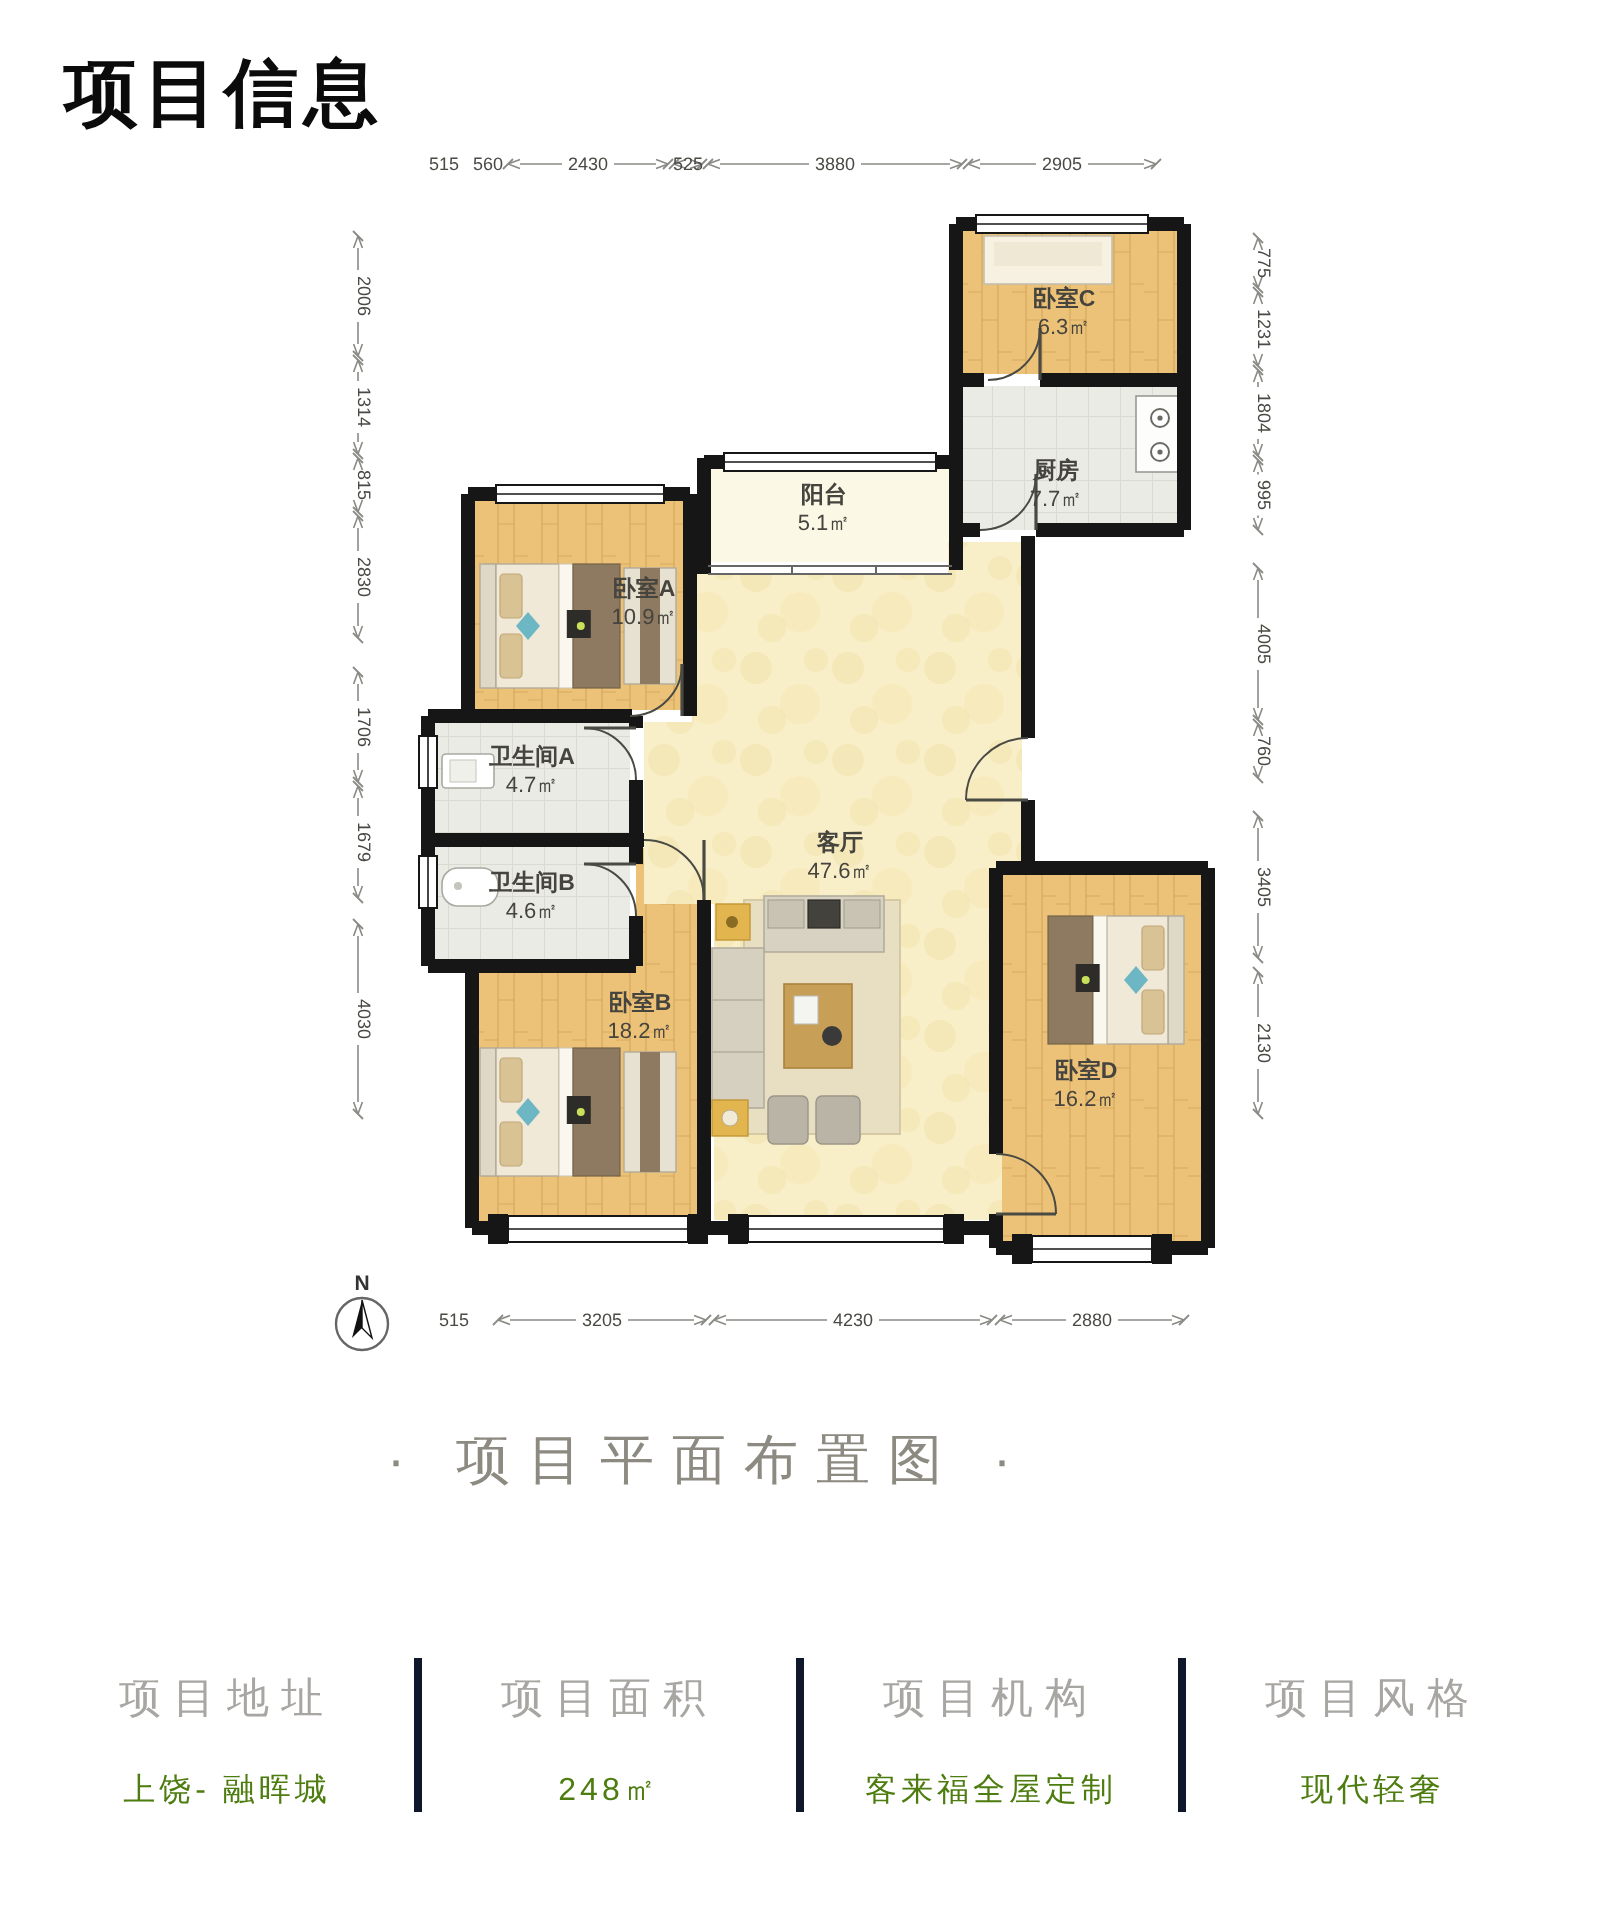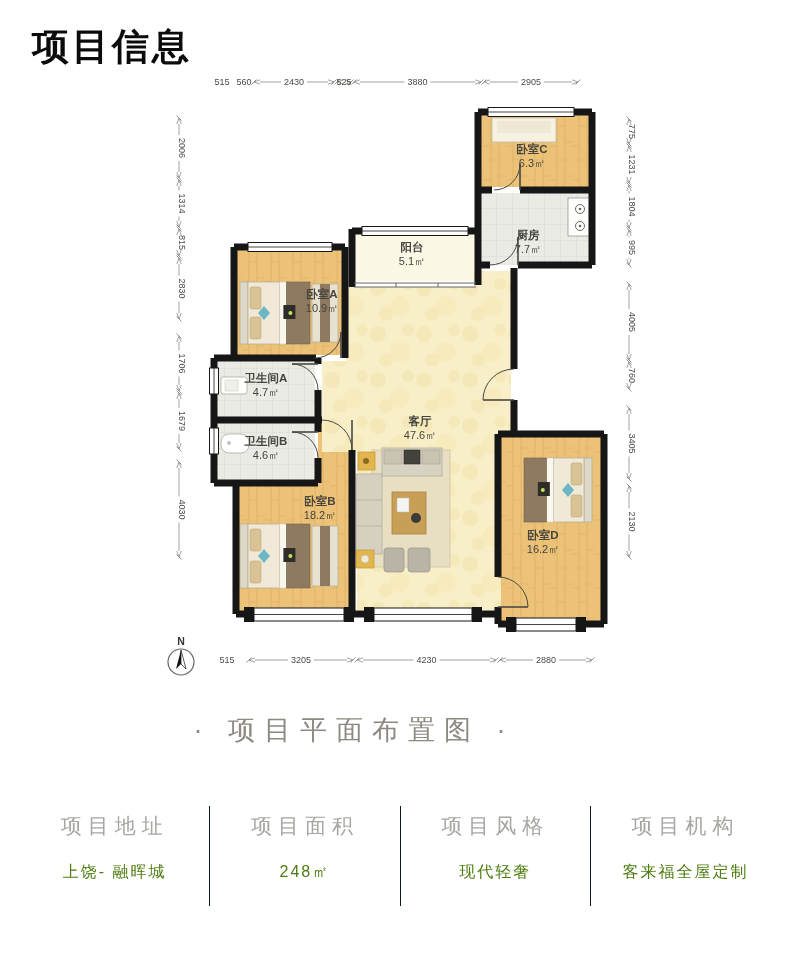--- a/index.html
+++ b/index.html
@@ -5,24 +5,24 @@
   html,body{margin:0;padding:0;background:#ffffff;}
   body{width:800px;height:961px;position:relative;overflow:hidden;
        font-family:"Liberation Sans",sans-serif;}
   .page{position:absolute;inset:0;background:#fff;border-radius:16px;}
   .title{position:absolute;left:32px;top:22px;font-size:37px;font-weight:800;
          color:#0b0b0b;letter-spacing:3px;}
   #planwrap{position:absolute;left:150px;top:60px;width:500px;height:630px;}
   .caption{position:absolute;left:0;top:712px;width:708px;text-align:center;
            font-size:27px;color:#8d8a82;letter-spacing:9px;font-weight:500;}
   .footer{position:absolute;left:20px;top:806px;width:760px;height:100px;
-          display:flex;}
+          display:flex;align-items:flex-end;}
   .fcol{flex:1;display:flex;flex-direction:column;align-items:center;
         justify-content:flex-start;padding-top:6px;}
-  .fcol + .fcol{border-left:1px solid #0f172a;}
+  .fcol + .fcol{border-left:4px solid #0f172a;}
   .flabel{font-size:21px;color:#a8a6a2;letter-spacing:6px;margin-bottom:22px;}
   .fvalue{font-size:16px;color:#4d7c0f;letter-spacing:2px;font-weight:500;
           white-space:nowrap;}
 </style>
 </head>
 <body>
 
 <div class="page">
   <div class="title">项目信息</div>
   <div id="planwrap"><svg viewBox="150 60 500 630" width="500" height="630">
@@ -384,21 +384,21 @@
   <div class="footer">
     <div class="fcol">
       <div class="flabel">项目地址</div>
       <div class="fvalue">上饶- 融晖城</div>
     </div>
     <div class="fcol">
       <div class="flabel">项目面积</div>
       <div class="fvalue">248㎡</div>
     </div>
     <div class="fcol">
+      <div class="flabel">项目机构</div>
+      <div class="fvalue">客来福全屋定制</div>
+    </div>
+    <div class="fcol">
       <div class="flabel">项目风格</div>
       <div class="fvalue">现代轻奢</div>
-    </div>
-    <div class="fcol">
-      <div class="flabel">项目机构</div>
-      <div class="fvalue">客来福全屋定制</div>
     </div>
   </div>
 </div>
 
 </body></html>

